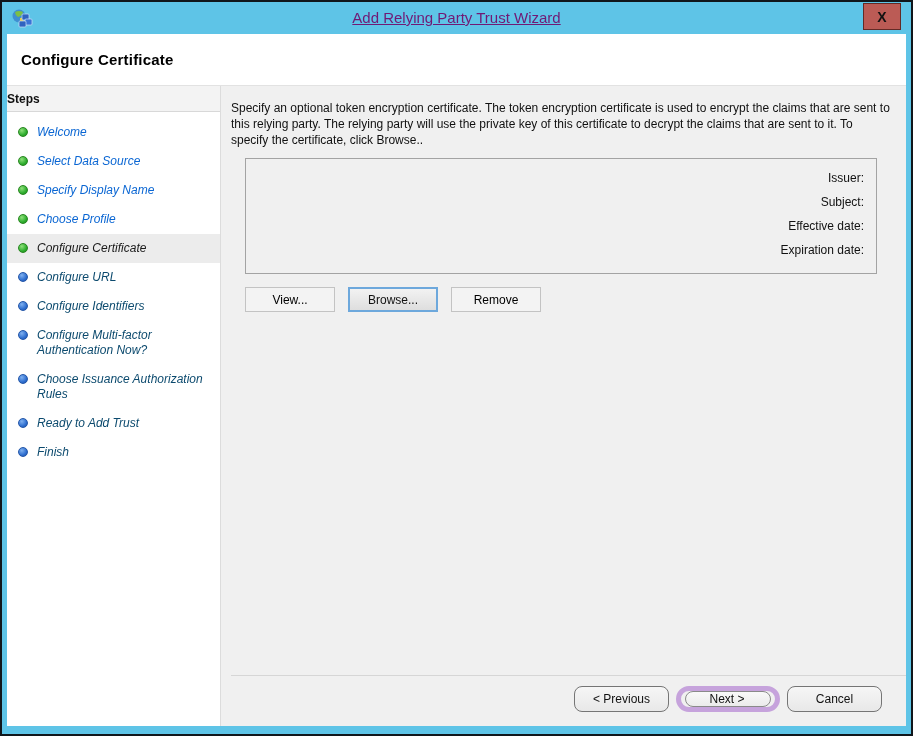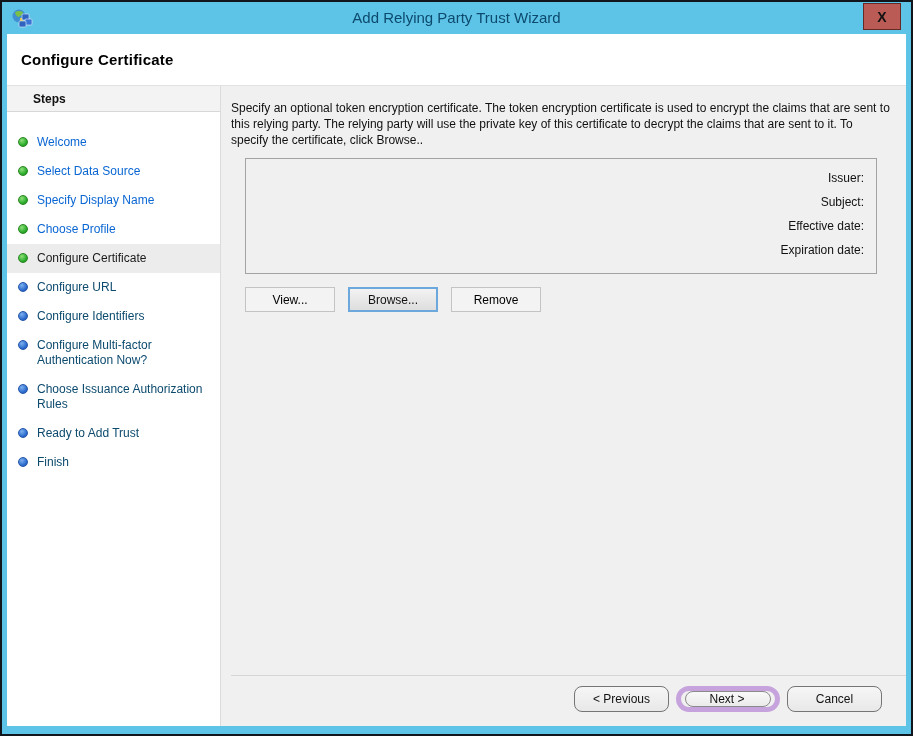--- a/index.html
+++ b/index.html
@@ -22,22 +22,23 @@
   
   .titlebar{
     position:absolute;top:0;left:0;right:0;height:32px;
     display:flex;align-items:center;
   }
   .titlebar .app-icon{
     width:24px;height:24px;margin-left:8px;flex:0 0 auto;
   }
   .title-text{
     position:absolute;left:0;right:0;text-align:center;
-    font-size:15px;color:#0c4a6e;line-height:32px;
+    font-size:15px;color:#701a75;line-height:32px;
     pointer-events:none;
+    text-decoration:underline;
   }
   .close-btn{
     position:absolute;top:1px;right:10px;width:38px;height:27px;
     background:#bb5b55;border:1px solid #632a26;
     color:#111;font-weight:bold;font-size:14px;
     display:flex;align-items:center;justify-content:center;
     cursor:default;
   }
   
   .dialog{
@@ -53,23 +54,23 @@
   }
   .dialog-main{flex:1;display:flex;min-height:0;}
   
   .steps-panel{
     width:214px;flex:0 0 auto;background:#fff;border-right:1px solid #dcdcdc;
     display:flex;flex-direction:column;
   }
   .steps-header{
     height:26px;background:#f3f3f3;border-bottom:1px solid #d8d8d8;
     font-size:12px;font-weight:bold;color:#111;
-    display:flex;align-items:center;padding-left:26px;flex:0 0 auto;
-  }
-  .steps-list{list-style:none;margin:16px 0 0 0;padding:0;}
+    display:flex;align-items:center;padding-left:0;flex:0 0 auto;
+  }
+  .steps-list{list-style:none;margin:6px 0 0 0;padding:0;font-style:italic;}
   .step-item{
     display:flex;align-items:flex-start;gap:9px;
     padding:7px 6px 7px 11px;font-size:12px;line-height:15px;
   }
   .step-item .bullet{
     width:10px;height:10px;border-radius:50%;flex:0 0 auto;margin-top:2px;
   }
   .step-item.completed .bullet,
   .step-item.current .bullet{
     background:radial-gradient(circle at 35% 30%, #8fe07a, #2fae2f 60%, #1d8a1d);

